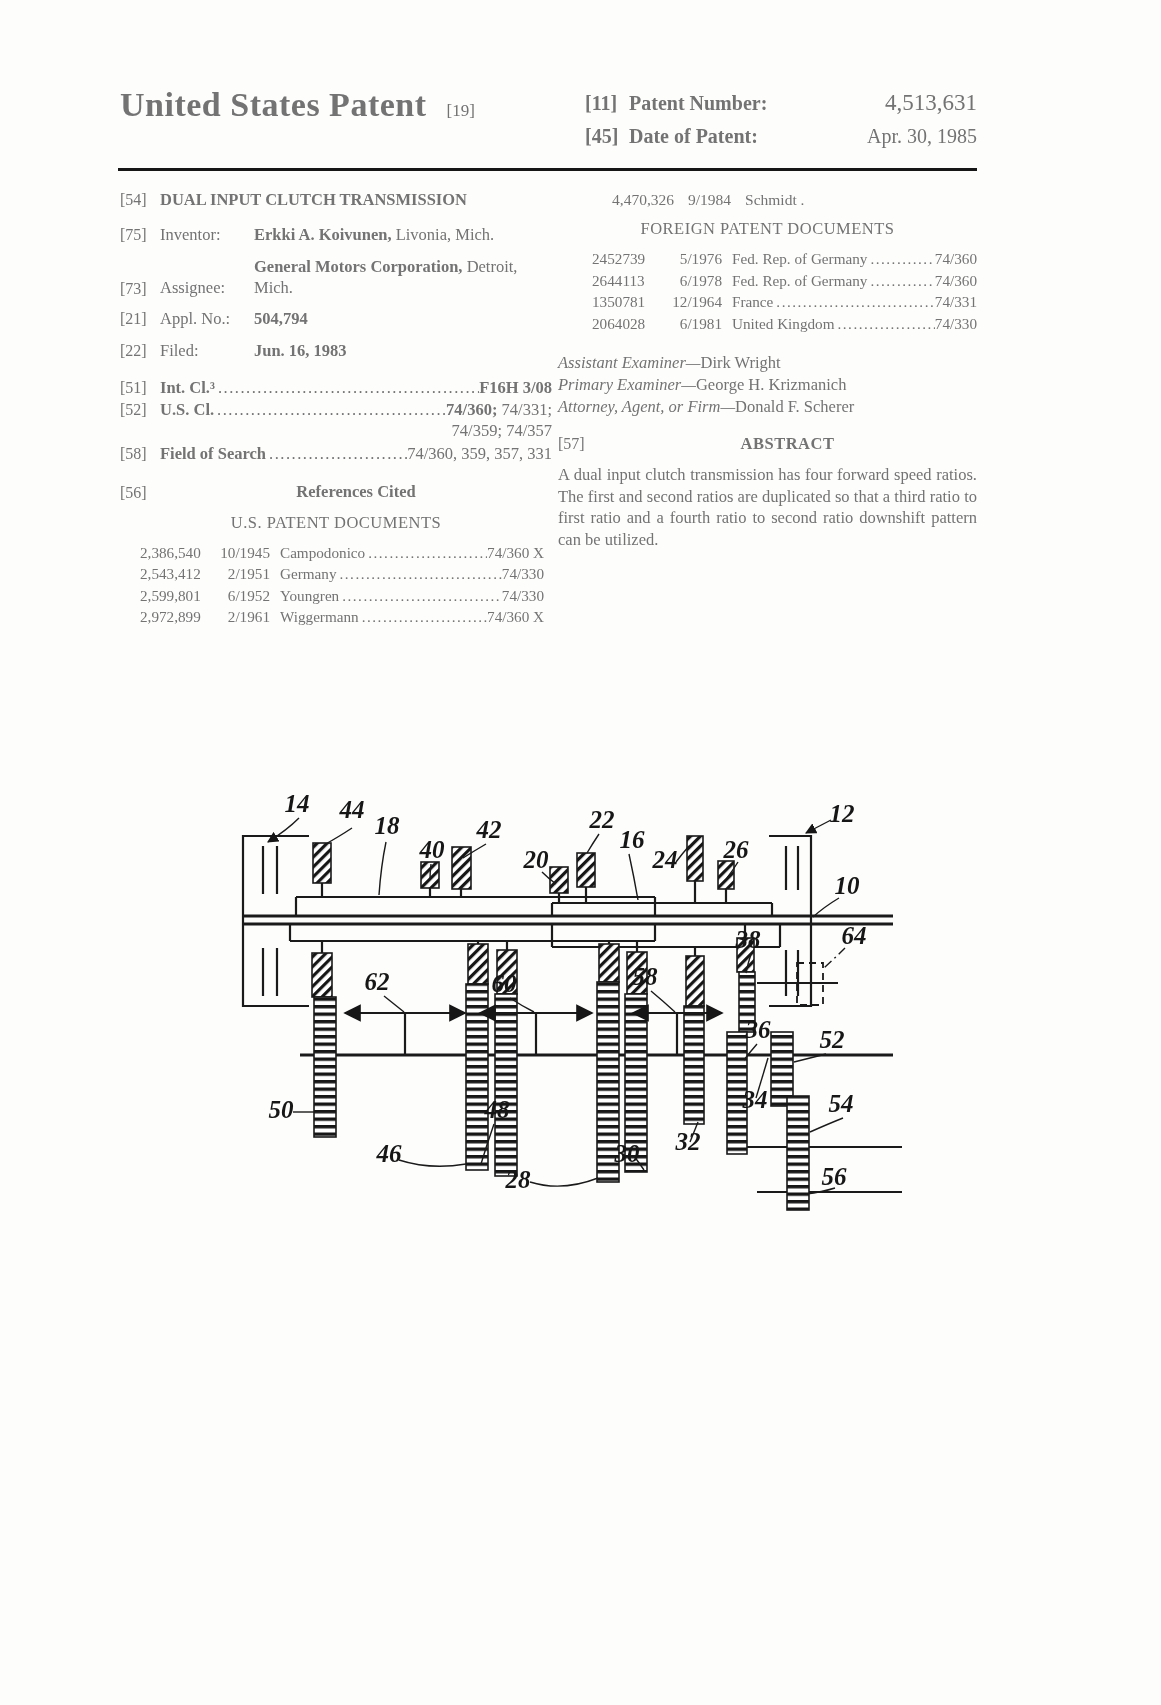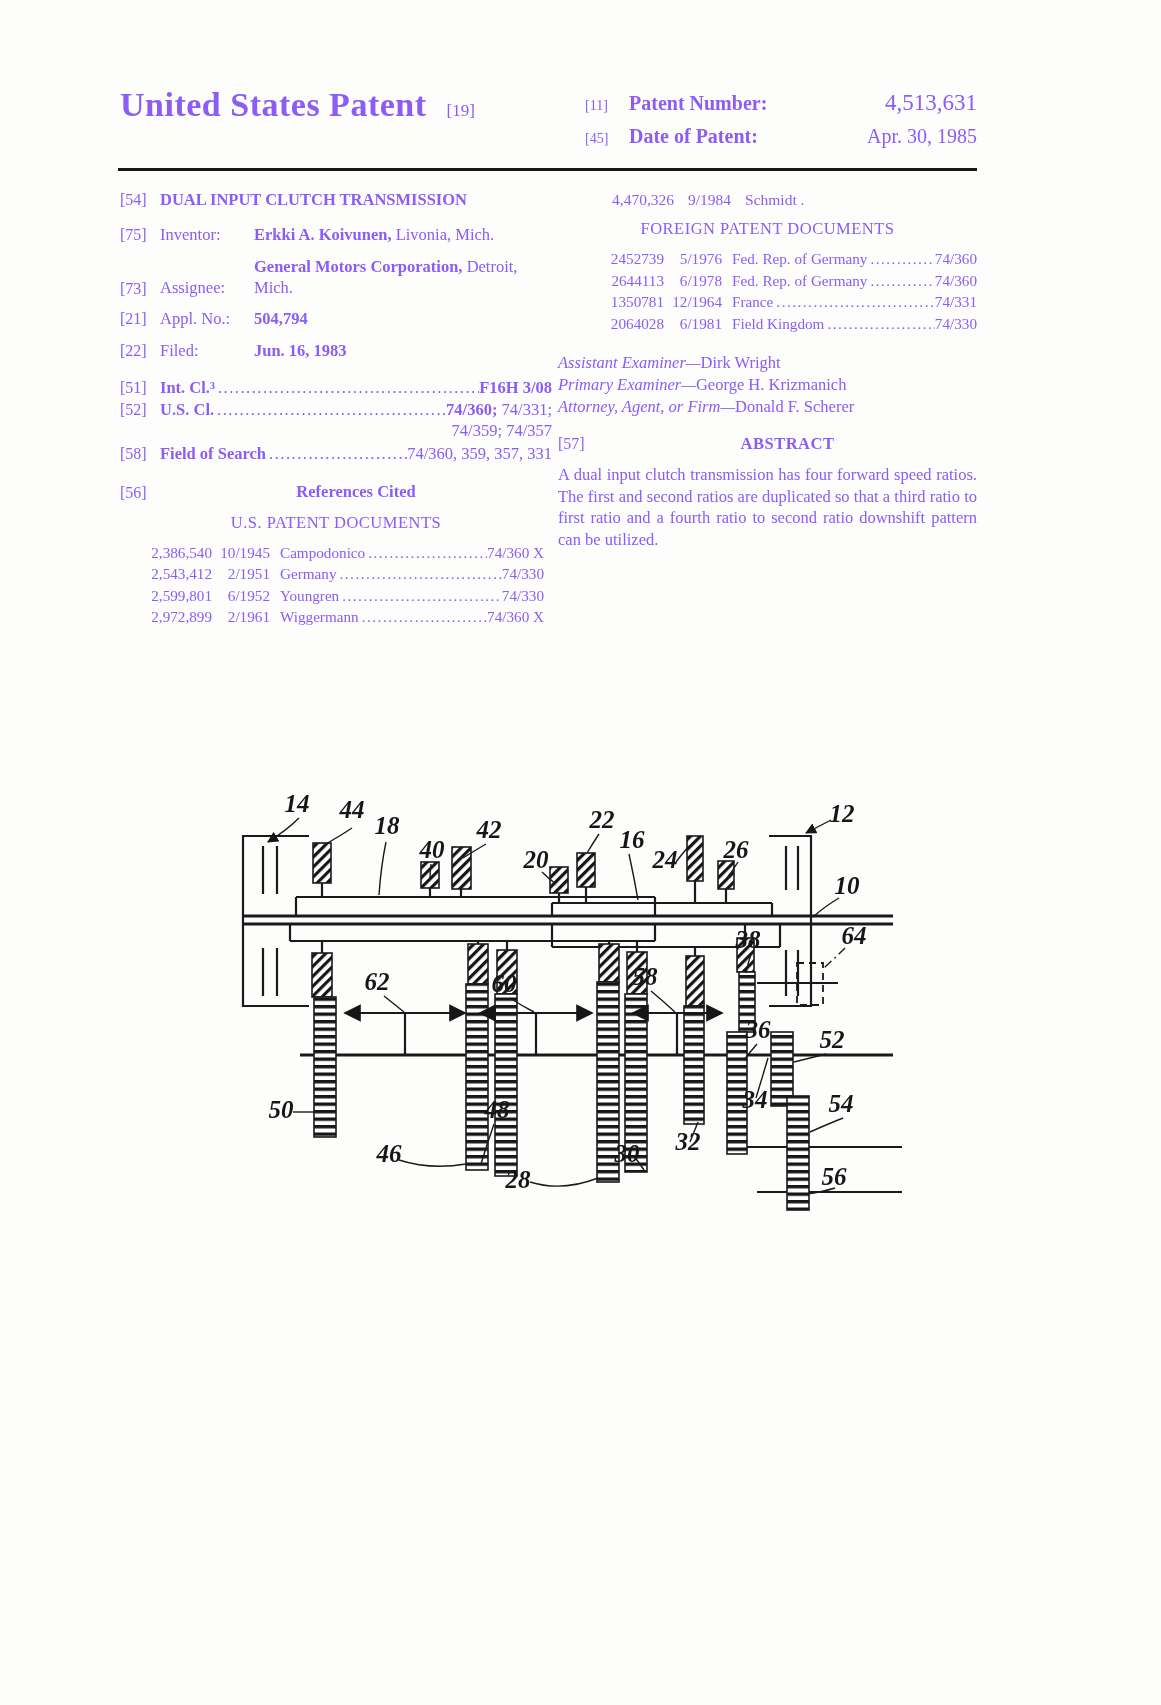--- a/index.html
+++ b/index.html
@@ -1,47 +1,47 @@
 <!DOCTYPE html>
 <html><head>
 <meta charset="utf-8">
 <style>
   html,body{margin:0;padding:0;background:#dcdcdc;}
-  .page{position:relative;width:1161px;height:1705px;background:#fdfdfc;color:#8b5cf6;
+  .page{position:relative;width:1161px;height:1705px;background:#fdfdfc;color:#737373;
         font-family:"Liberation Serif",serif;overflow:hidden;}
   
   .header{position:absolute;left:120px;top:86px;width:857px;display:flex;
           justify-content:space-between;align-items:flex-start;}
   .h-title-row{white-space:nowrap;}
   .h-title{font-size:34px;font-weight:700;letter-spacing:.5px;}
   .h-tag19{font-size:17px;margin-left:16px;}
   .h-inventor{font-size:21px;font-weight:700;margin-top:9px;}
   .h-right{width:392px;margin-top:4px;}
   .h-row{display:flex;align-items:baseline;margin-bottom:9px;}
-  .h-tag{font-size:14px;width:44px;flex:none;}
+  .h-tag{font-size:20px;width:44px;flex:none;font-weight:bold;}
   .h-lab{font-size:20px;font-weight:700;flex:1;}
   .h-val{font-size:20px;font-weight:400;text-align:right;white-space:nowrap;}
   .h-val.big{font-size:23px;}
   .rule{position:absolute;left:118px;top:168px;width:859px;height:3px;background:#161616;}
   
   .colL{position:absolute;left:120px;top:190px;width:432px;font-size:16.5px;line-height:1.25;}
   .colR{position:absolute;left:558px;top:190px;width:419px;font-size:16.5px;line-height:1.25;}
   .lrow{display:flex;align-items:baseline;}
   .tag{width:40px;flex:none;font-size:16px;}
   .lab{width:94px;flex:none;}
   .bold{font-weight:700;}
   .ital{font-style:italic;}
   .dots{flex:1;overflow:hidden;white-space:nowrap;padding:0 3px;letter-spacing:1.5px;}
   .nw{white-space:nowrap;}
   .center{text-align:center;}
   .valwrap{flex:1;}
   .line2{text-align:right;}
   
   .refrow{display:flex;align-items:baseline;font-size:15.2px;line-height:1.42;}
-  .rnum{width:72px;text-align:right;flex:none;white-space:nowrap;}
+  .rnum{width:72px;flex:none;white-space:nowrap;}
   .rdate{width:58px;text-align:right;flex:none;white-space:nowrap;}
   .rname{margin-left:10px;white-space:nowrap;}
   .rcls{white-space:nowrap;}
   .uslist{padding:0 8px 0 20px;}
   .flist{padding:0 0 0 34px;}
   .controw{padding-left:54px;display:flex;font-size:15.5px;}
   .controw span{margin-right:14px;}
   .mb14{margin-bottom:14px;} .mb12{margin-bottom:12px;} .mb10{margin-bottom:10px;align-items:flex-end;}
   .mb8{margin-bottom:8px;} .mb16{margin-bottom:16px;} .mb18{margin-bottom:18px;}
   .mb2{margin-bottom:2px;} .mb26{margin-bottom:12px;}
@@ -196,21 +196,21 @@
         <div class="refrow">
           <span class="rnum">1350781</span>
           <span class="rdate">12/1964</span>
           <span class="rname">France</span>
           <span class="dots">......................................................................</span>
           <span class="rcls">74/331</span>
         </div>
         <div class="refrow">
           <span class="rnum">2064028</span>
           <span class="rdate">6/1981</span>
-          <span class="rname">Field Kingdom</span>
+          <span class="rname">United Kingdom</span>
           <span class="dots">......................................................................</span>
           <span class="rcls">74/330</span>
         </div>
       </div>
     <div class="mb16">
       <div class="exline"><span class="ital">Assistant Examiner—</span><span>Dirk Wright</span></div>
       <div class="exline"><span class="ital">Primary Examiner—</span><span>George H. Krizmanich</span></div>
       <div class="exline"><span class="ital">Attorney, Agent, or Firm—</span><span>Donald F. Scherer</span></div>
     </div>
     <div class="lrow mb10">

